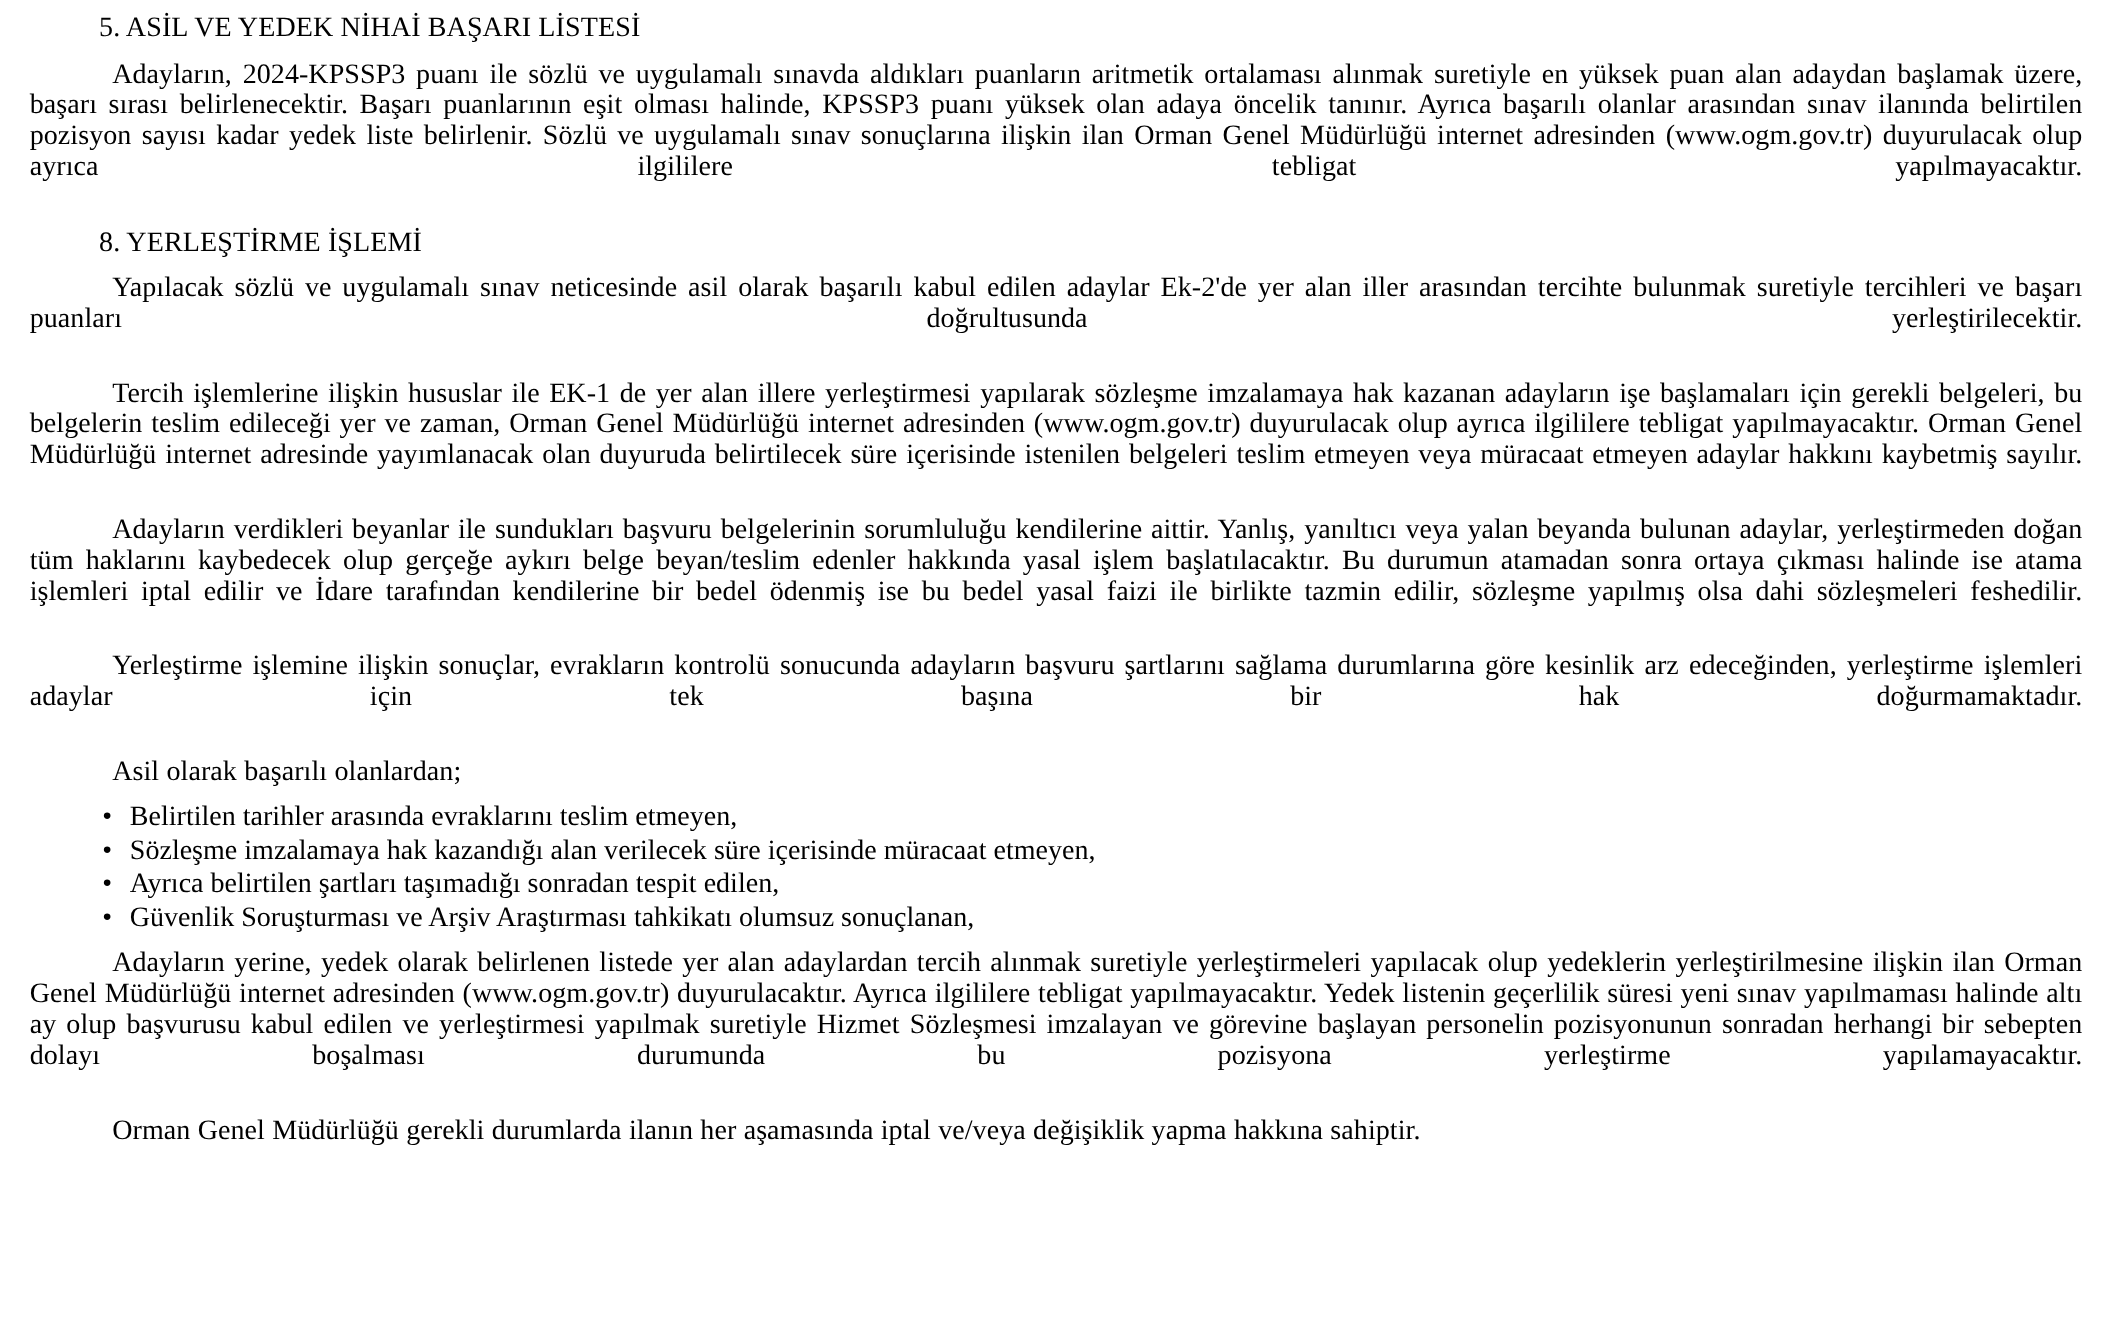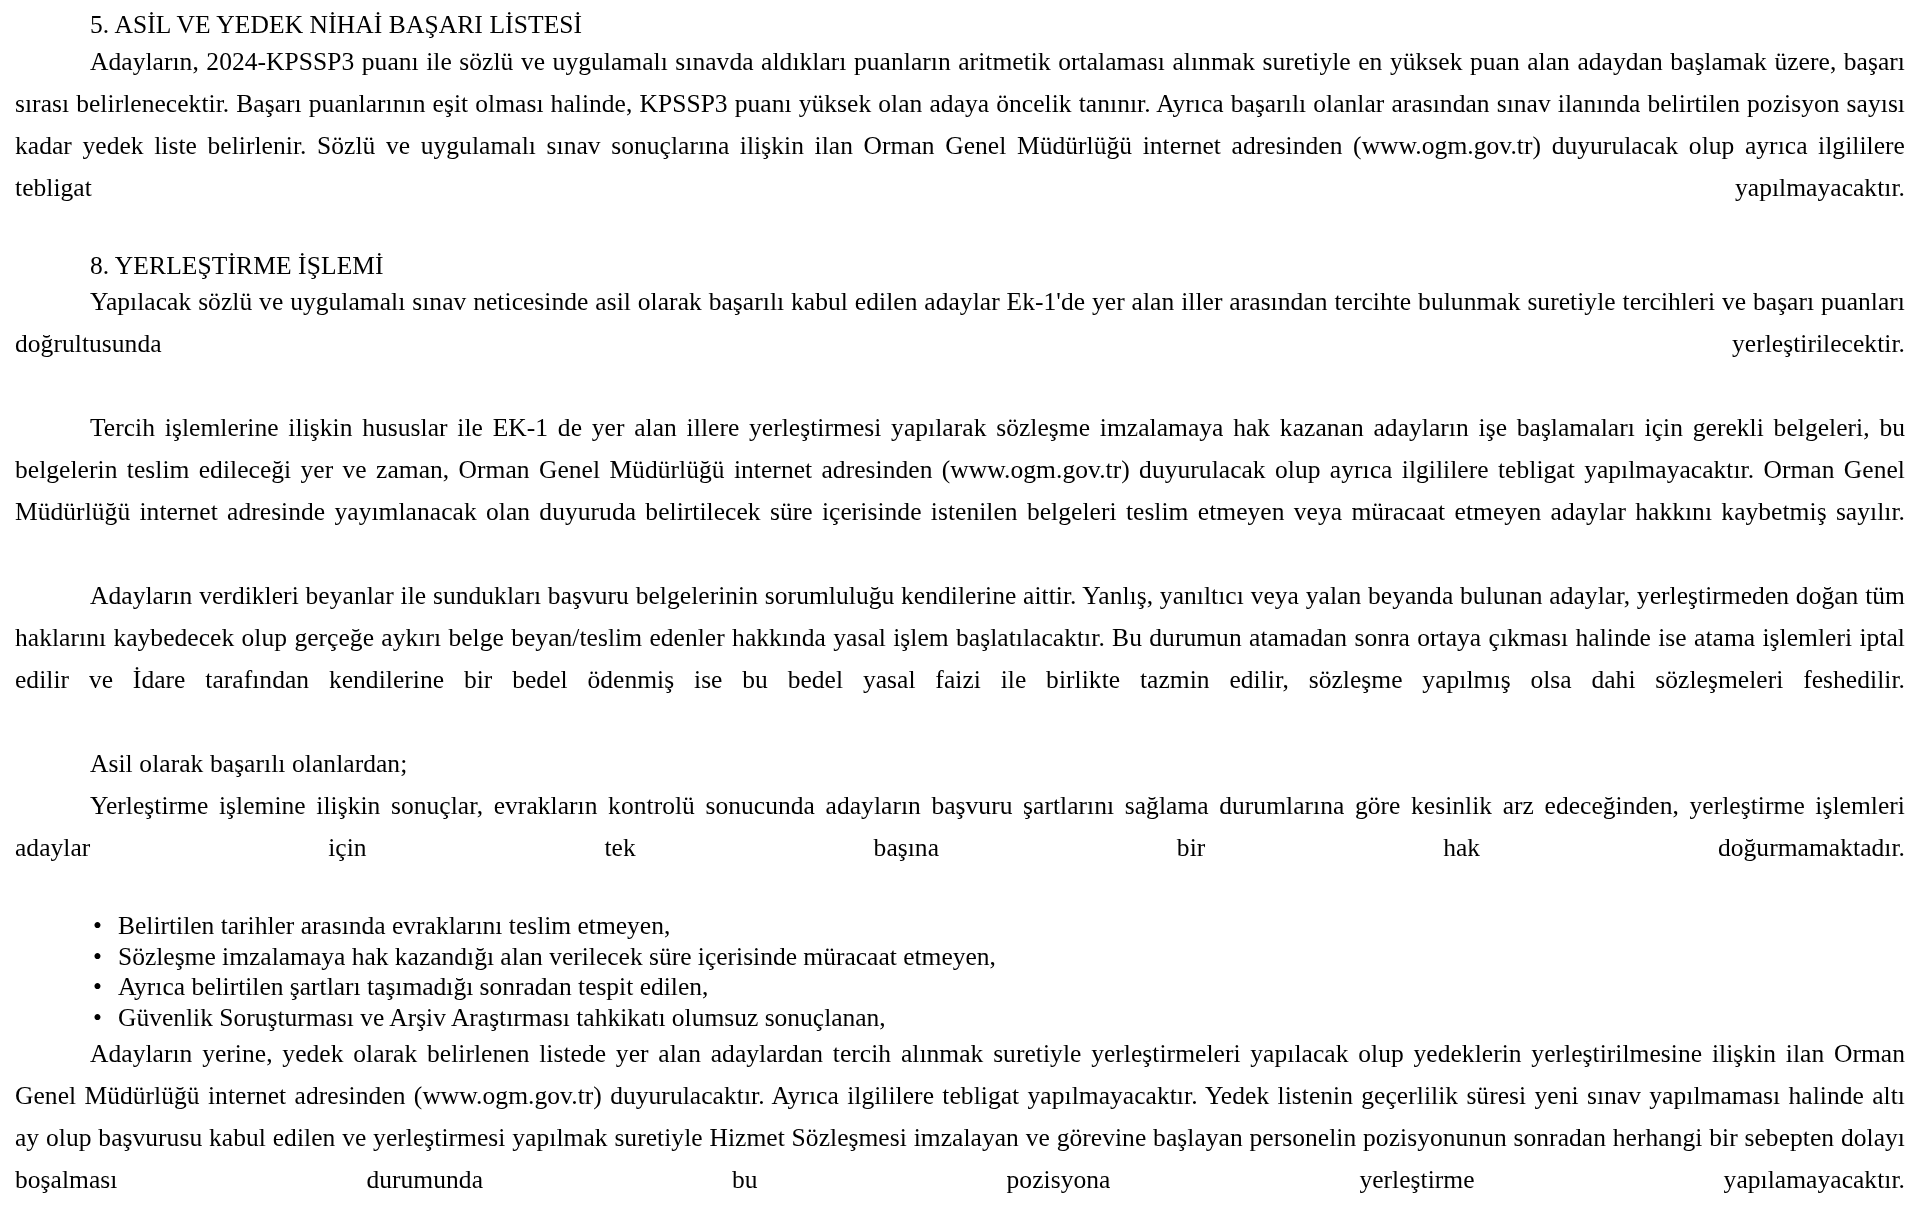--- a/index.html
+++ b/index.html
@@ -30,25 +30,25 @@
     line-height: 30.5px;
     text-indent: 75px;
     text-align: left;
     margin: 0;
     white-space: nowrap;
     letter-spacing: 0.1px;
   }
   
   .para {
     font-size: 25.5px;
-    line-height: 42px;
+    line-height: 28px;
     text-align: justify;
     text-justify: inter-word;
     text-indent: 75px;
-    margin: 0;
+    margin: 12px;
     letter-spacing: 0.05px;
     word-spacing: 0.2px;
   }
   
   .para::after {
     content: "";
     display: inline-block;
     width: 100%;
   }
   .para.nostretch::after {
@@ -84,29 +84,29 @@
   <div class="doc">
 
     <div>
       <p class="heading">5. ASİL VE YEDEK NİHAİ BAŞARI LİSTESİ</p>
       <p class="para">Adayların, 2024-KPSSP3 puanı ile sözlü ve uygulamalı sınavda aldıkları puanların aritmetik ortalaması alınmak suretiyle en yüksek puan alan adaydan başlamak üzere, başarı sırası belirlenecektir. Başarı puanlarının eşit olması halinde, KPSSP3 puanı yüksek olan adaya öncelik tanınır. Ayrıca başarılı olanlar arasından sınav ilanında belirtilen pozisyon sayısı kadar yedek liste belirlenir. Sözlü ve uygulamalı sınav sonuçlarına ilişkin ilan Orman Genel Müdürlüğü internet adresinden (www.ogm.gov.tr) duyurulacak olup ayrıca ilgililere tebligat yapılmayacaktır.</p>
     </div>
 
     <div>
       <p class="heading">8. YERLEŞTİRME İŞLEMİ</p>
 
-      <p class="para">Yapılacak sözlü ve uygulamalı sınav neticesinde asil olarak başarılı kabul edilen adaylar Ek-1'de yer alan iller arasından tercihte bulunmak suretiyle tercihleri ve başarı puanları doğrultusunda yerleştirilecektir.</p>
+      <p class="para">Yapılacak sözlü ve uygulamalı sınav neticesinde asil olarak başarılı kabul edilen adaylar Ek-2'de yer alan iller arasından tercihte bulunmak suretiyle tercihleri ve başarı puanları doğrultusunda yerleştirilecektir.</p>
 
       <p class="para">Tercih işlemlerine ilişkin hususlar ile EK-1 de yer alan illere yerleştirmesi yapılarak sözleşme imzalamaya hak kazanan adayların işe başlamaları için gerekli belgeleri, bu belgelerin teslim edileceği yer ve zaman, Orman Genel Müdürlüğü internet adresinden (www.ogm.gov.tr) duyurulacak olup ayrıca ilgililere tebligat yapılmayacaktır. Orman Genel Müdürlüğü internet adresinde yayımlanacak olan duyuruda belirtilecek süre içerisinde istenilen belgeleri teslim etmeyen veya müracaat etmeyen adaylar hakkını kaybetmiş sayılır.</p>
 
       <p class="para">Adayların verdikleri beyanlar ile sundukları başvuru belgelerinin sorumluluğu kendilerine aittir. Yanlış, yanıltıcı veya yalan beyanda bulunan adaylar, yerleştirmeden doğan tüm haklarını kaybedecek olup gerçeğe aykırı belge beyan/teslim edenler hakkında yasal işlem başlatılacaktır. Bu durumun atamadan sonra ortaya çıkması halinde ise atama işlemleri iptal edilir ve İdare tarafından kendilerine bir bedel ödenmiş ise bu bedel yasal faizi ile birlikte tazmin edilir, sözleşme yapılmış olsa dahi sözleşmeleri feshedilir.</p>
 
+      <p class="para">Yerleştirme işlemine ilişkin sonuçlar, evrakların kontrolü sonucunda adayların başvuru şartlarını sağlama durumlarına göre kesinlik arz edeceğinden, yerleştirme işlemleri adaylar için tek başına bir hak doğurmamaktadır.</p>
+
       <p class="para nostretch">Asil olarak başarılı olanlardan;</p>
-
-      <p class="para">Yerleştirme işlemine ilişkin sonuçlar, evrakların kontrolü sonucunda adayların başvuru şartlarını sağlama durumlarına göre kesinlik arz edeceğinden, yerleştirme işlemleri adaylar için tek başına bir hak doğurmamaktadır.</p>
 
       <ul class="bullets">
         <li>
           <span class="bullet-dot">•</span>
           <span>Belirtilen tarihler arasında evraklarını teslim etmeyen,</span>
         </li>
         <li>
           <span class="bullet-dot">•</span>
           <span>Sözleşme imzalamaya hak kazandığı alan verilecek süre içerisinde müracaat etmeyen,</span>
         </li>

